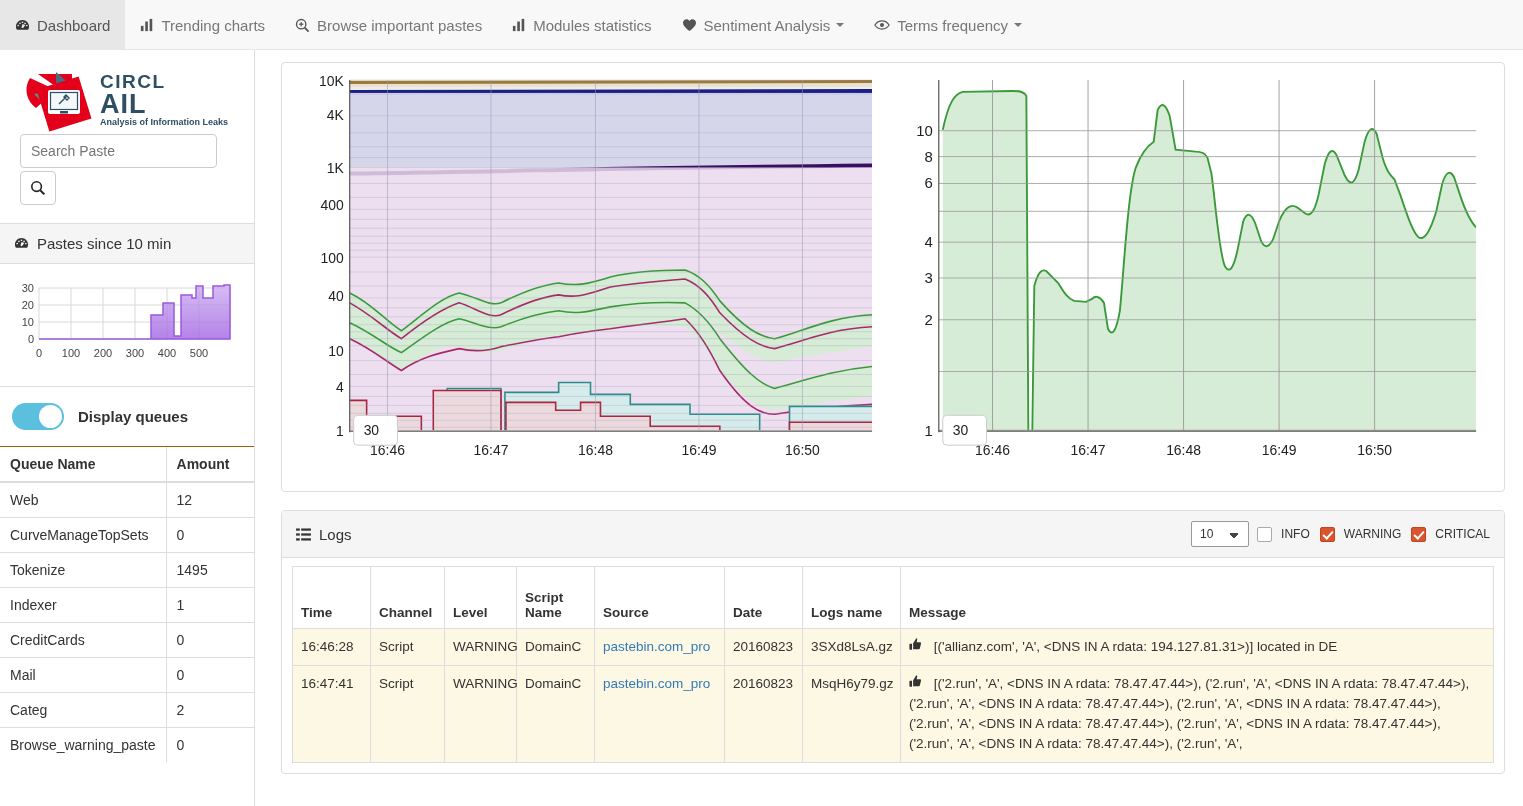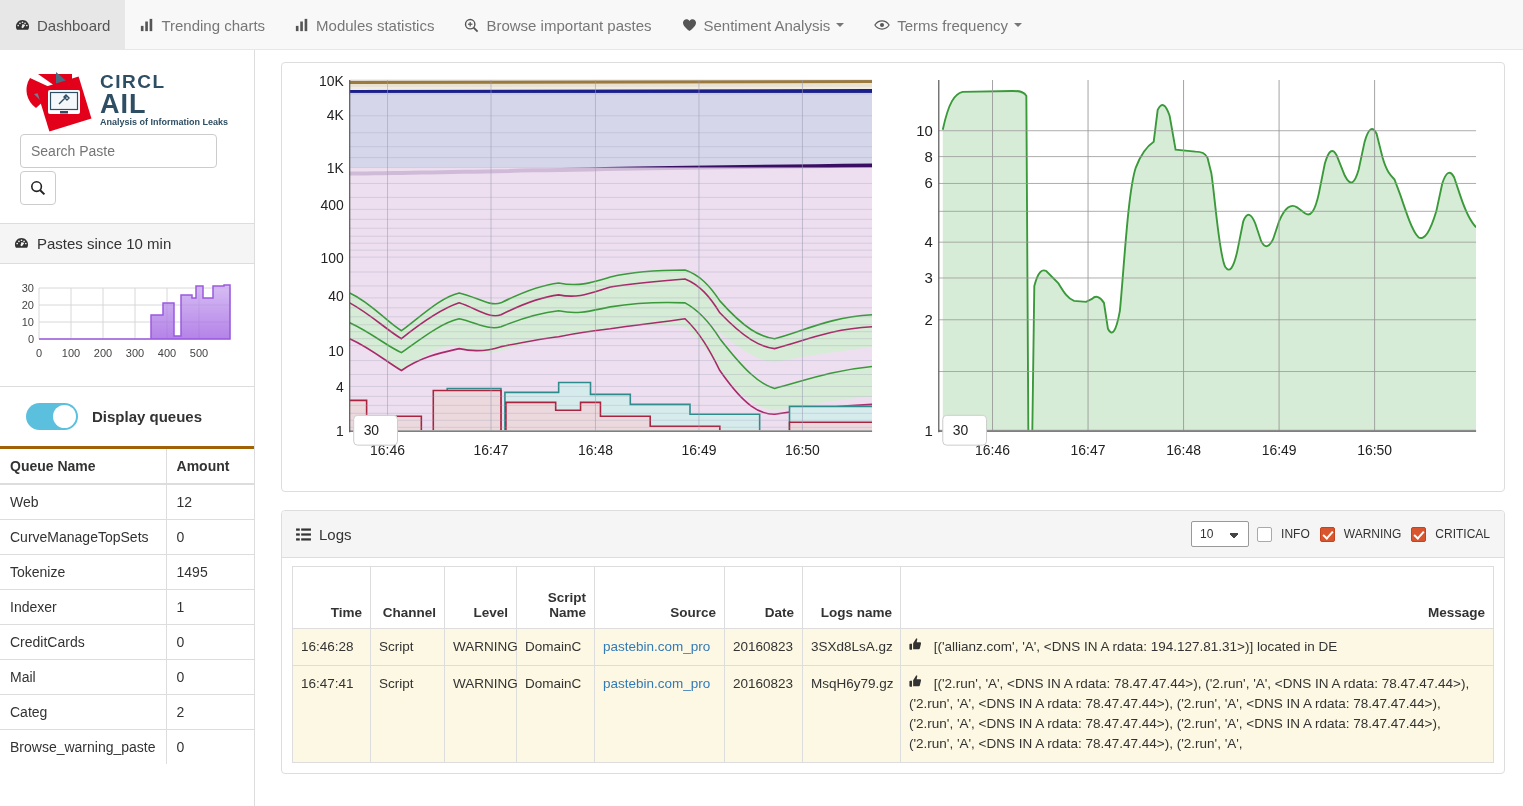--- a/index.html
+++ b/index.html
@@ -114,22 +114,22 @@
 
   .spark-panel {
     border-bottom: 1px solid #ddd;
     padding: 10px 6px 12px 6px;
     background: #fff;
   }
 
   .toggle-row {
     display: flex;
     align-items: center;
-    padding: 16px 26px;
-    border-bottom: 3px solid #a16207;
+    padding: 16px 12px;
+    border-bottom: 1px solid #a16207;
   }
   .switch {
     width: 52px; height: 27px;
     border-radius: 14px;
     background: #5bc0de;
     position: relative;
     cursor: pointer;
     flex: 0 0 52px;
   }
   .switch::after {
@@ -253,21 +253,21 @@
   table.logtable {
     width: 100%;
     border-collapse: collapse;
     border: 1px solid #ddd;
     font-size: 13.5px;
     table-layout: fixed;
   }
   table.logtable th {
     border: 1px solid #ddd;
     padding: 8px 8px;
-    text-align: right;
+    text-align: left;
     vertical-align: bottom;
     font-weight: bold;
     color: #333;
     height: 62px;
   }
   table.logtable td {
     border: 1px solid #ddd;
     padding: 8px 8px;
     vertical-align: top;
     color: #333;
@@ -300,39 +300,39 @@
           <rect x="1" y="9" width="3" height="6" fill="#555"></rect>
           <rect x="6" y="4" width="3" height="11" fill="#555"></rect>
           <rect x="11" y="1" width="3" height="14" fill="#555"></rect>
         </svg>
     </span>
     <span>Trending charts</span>
   </div>
 
   <div class="nav-item">
     <span class="nico">
-      <svg width="14" height="14" viewBox="0 0 16 16">
-          <rect x="1" y="9" width="3" height="6" fill="#555"></rect>
-          <rect x="6" y="4" width="3" height="11" fill="#555"></rect>
-          <rect x="11" y="1" width="3" height="14" fill="#555"></rect>
-        </svg>
-    </span>
-    <span>Modules statistics</span>
-  </div>
-
-  <div class="nav-item">
-    <span class="nico">
       <svg width="15" height="15" viewBox="0 0 16 16">
           <circle cx="6.6" cy="6.6" r="5" fill="none" stroke="#555" stroke-width="1.5"></circle>
           <line x1="10.3" y1="10.3" x2="14.5" y2="14.5" stroke="#555" stroke-width="2"></line>
           <line x1="4.2" y1="6.6" x2="9" y2="6.6" stroke="#555" stroke-width="1.3"></line>
           <line x1="6.6" y1="4.2" x2="6.6" y2="9" stroke="#555" stroke-width="1.3"></line>
         </svg>
     </span>
     <span>Browse important pastes</span>
+  </div>
+
+  <div class="nav-item">
+    <span class="nico">
+      <svg width="14" height="14" viewBox="0 0 16 16">
+          <rect x="1" y="9" width="3" height="6" fill="#555"></rect>
+          <rect x="6" y="4" width="3" height="11" fill="#555"></rect>
+          <rect x="11" y="1" width="3" height="14" fill="#555"></rect>
+        </svg>
+    </span>
+    <span>Modules statistics</span>
   </div>
 
   <div class="nav-item">
     <span class="nico">
       <svg width="15" height="14" viewBox="0 0 16 15">
           <path fill="#555" d="M8 14S1 9.5 1 5.2C1 2.9 2.8 1.3 4.8 1.3c1.3 0 2.5.7 3.2 1.8.7-1.1 1.9-1.8 3.2-1.8C13.2 1.3 15 2.9 15 5.2 15 9.5 8 14 8 14z"></path>
         </svg>
     </span>
     <span>Sentiment Analysis</span>
     <span class="caret"></span>

